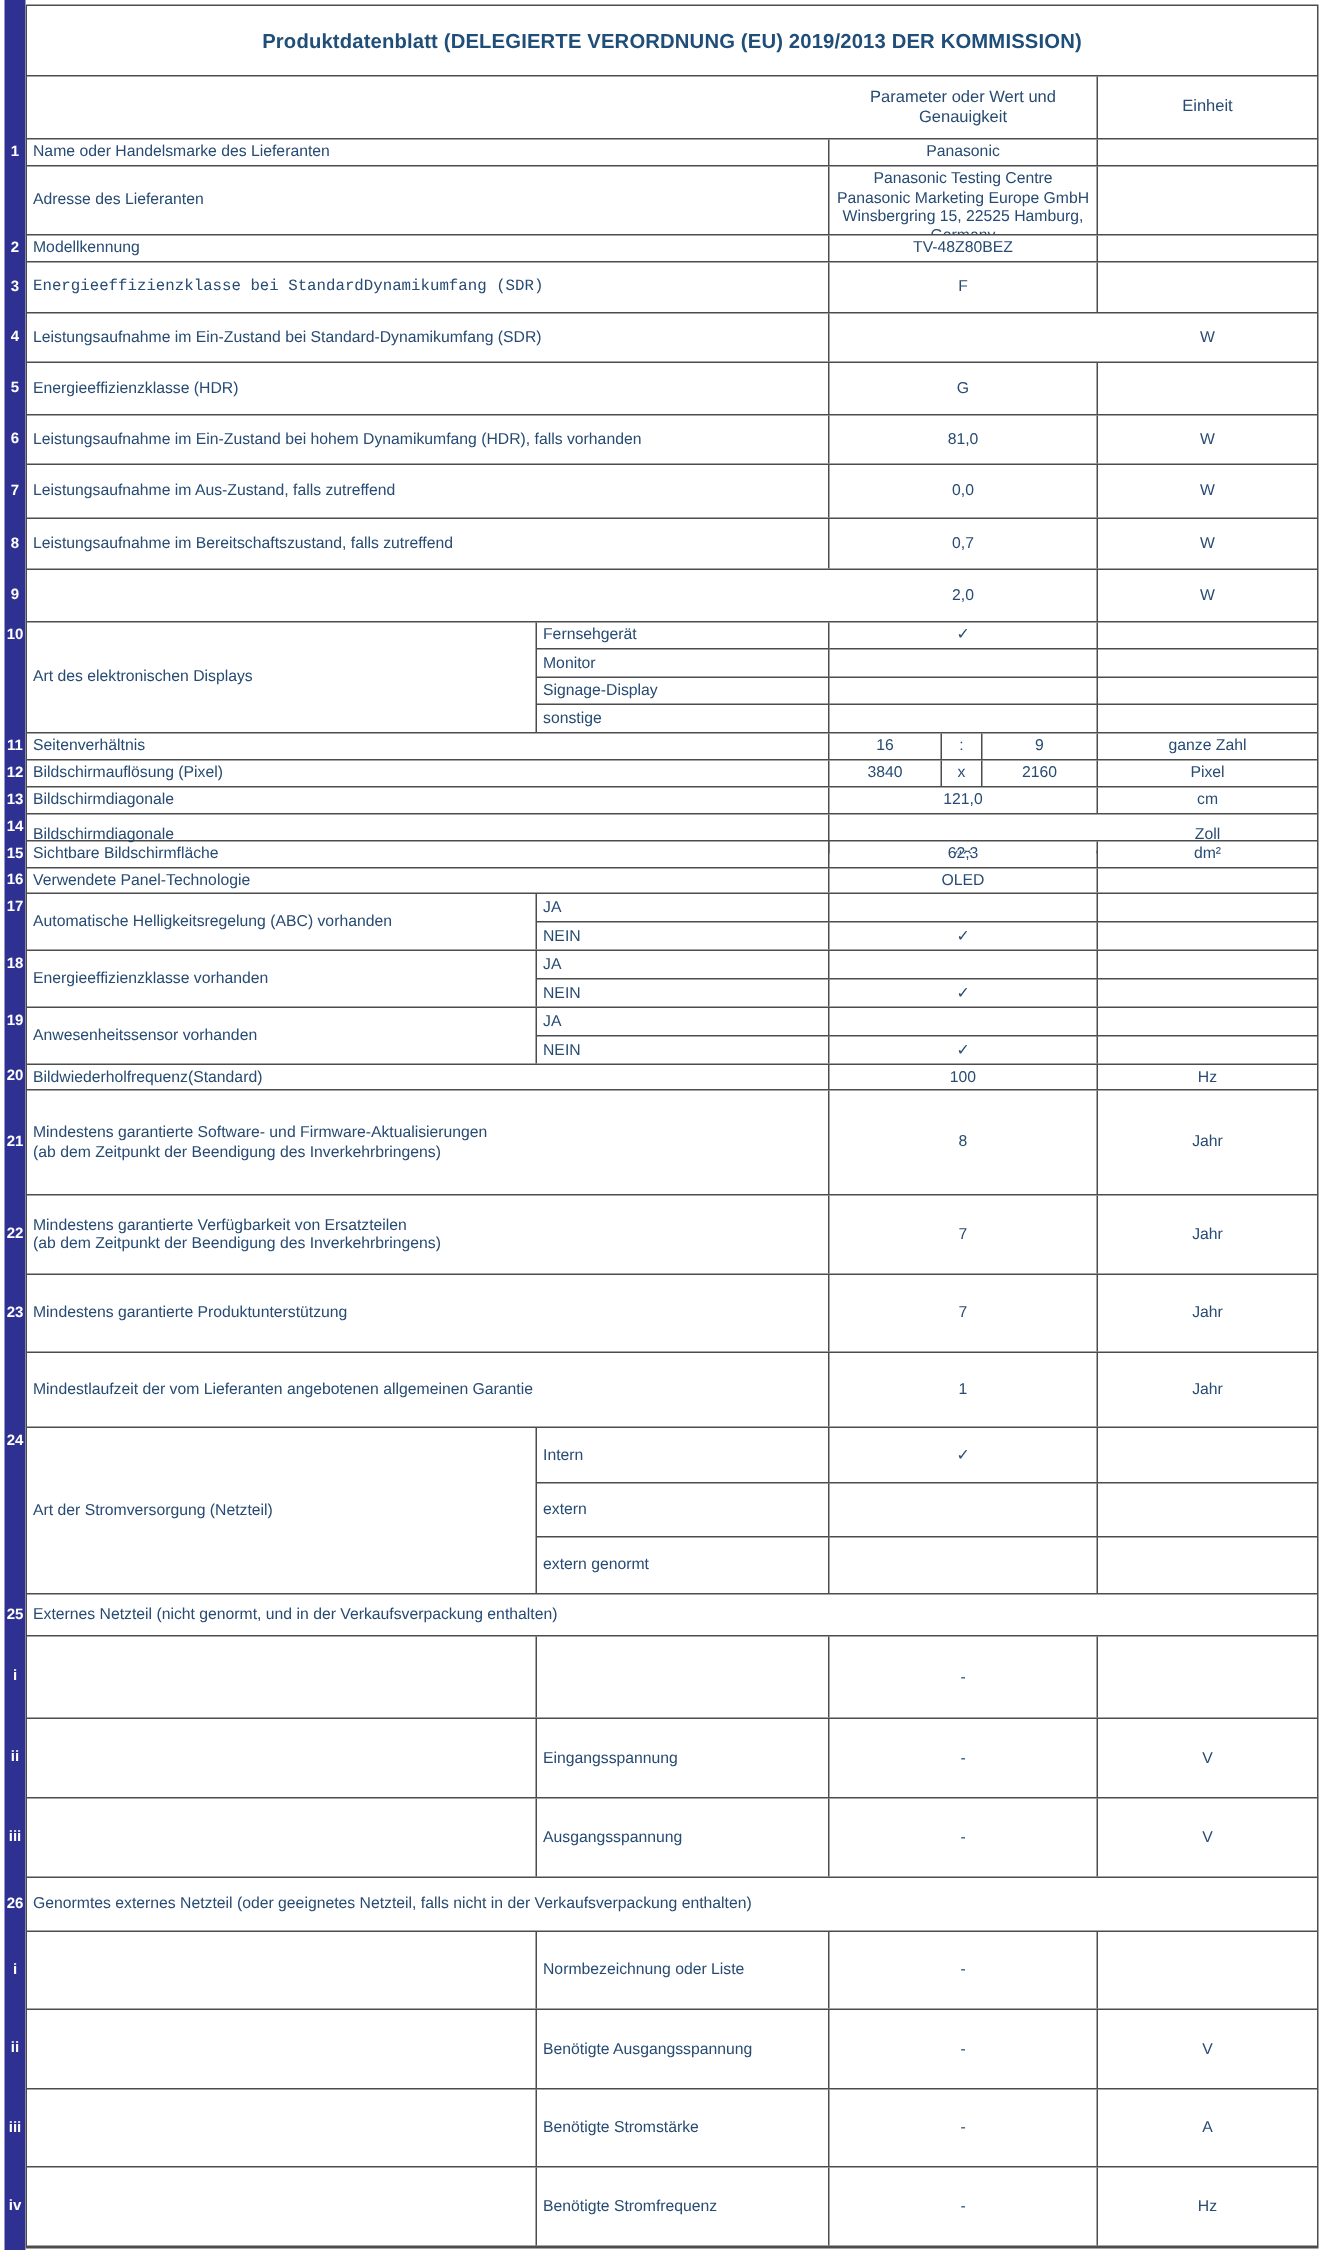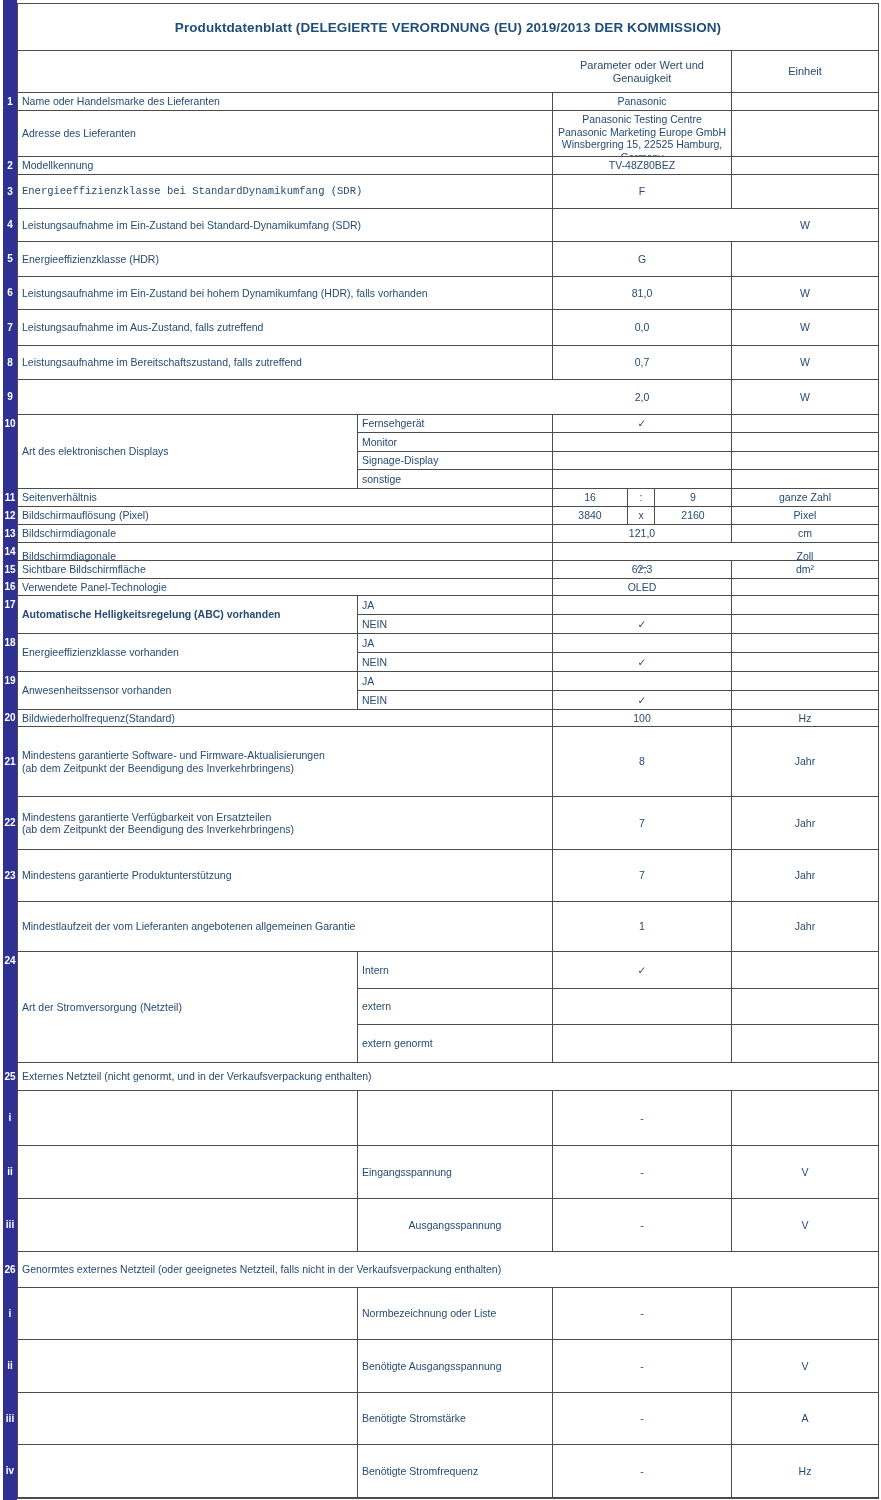--- a/index.html
+++ b/index.html
@@ -292,21 +292,21 @@
         </div>
         <div class="cell ctr b-r" style="grid-column: 3 / 6;">
           <span>OLED</span>
         </div>
         <div class="cell ctr" style="grid-column: 6 / 7;">
           <span></span>
         </div>
       </div>
       <div class="row" style="height: 38px; grid-auto-rows: 1fr;">
         <span class="rownum top">17</span>
-        <div class="cell lbl b-r" style="grid-area: 1 / 1 / span 2 / 2; font-weight: bold;">
+        <div class="cell lbl b-r" style="grid-area: 1 / 1 / span 2 / 2;">
           <span>Automatische Helligkeitsregelung (ABC) vorhanden</span>
         </div>
         <div class="cell lbl b-r b-b" style="grid-area: 1 / 2 / auto / 3;">
           <span>JA</span>
         </div>
         <div class="cell ctr b-r b-b" style="grid-area: 1 / 3 / auto / 6;">
           <span></span>
         </div>
         <div class="cell ctr b-b" style="grid-area: 1 / 6 / auto / 7;">
           <span></span>
@@ -498,21 +498,21 @@
         </div>
         <div class="cell ctr" style="grid-column: 6 / 7;">
           <span>V</span>
         </div>
       </div>
       <div class="row" style="height: 53px;">
         <span class="rownum mid">iii</span>
         <div class="cell lbl b-r" style="grid-column: 1 / 2;">
           <span></span>
         </div>
-        <div class="cell lbl b-r" style="grid-column: 2 / 3; justify-content: center;">
+        <div class="cell lbl b-r" style="grid-column: 2 / 3;">
           <span>Ausgangsspannung</span>
         </div>
         <div class="cell ctr b-r" style="grid-column: 3 / 6;">
           <span>-</span>
         </div>
         <div class="cell ctr" style="grid-column: 6 / 7;">
           <span>V</span>
         </div>
       </div>
       <div class="row" style="height: 36px;">

